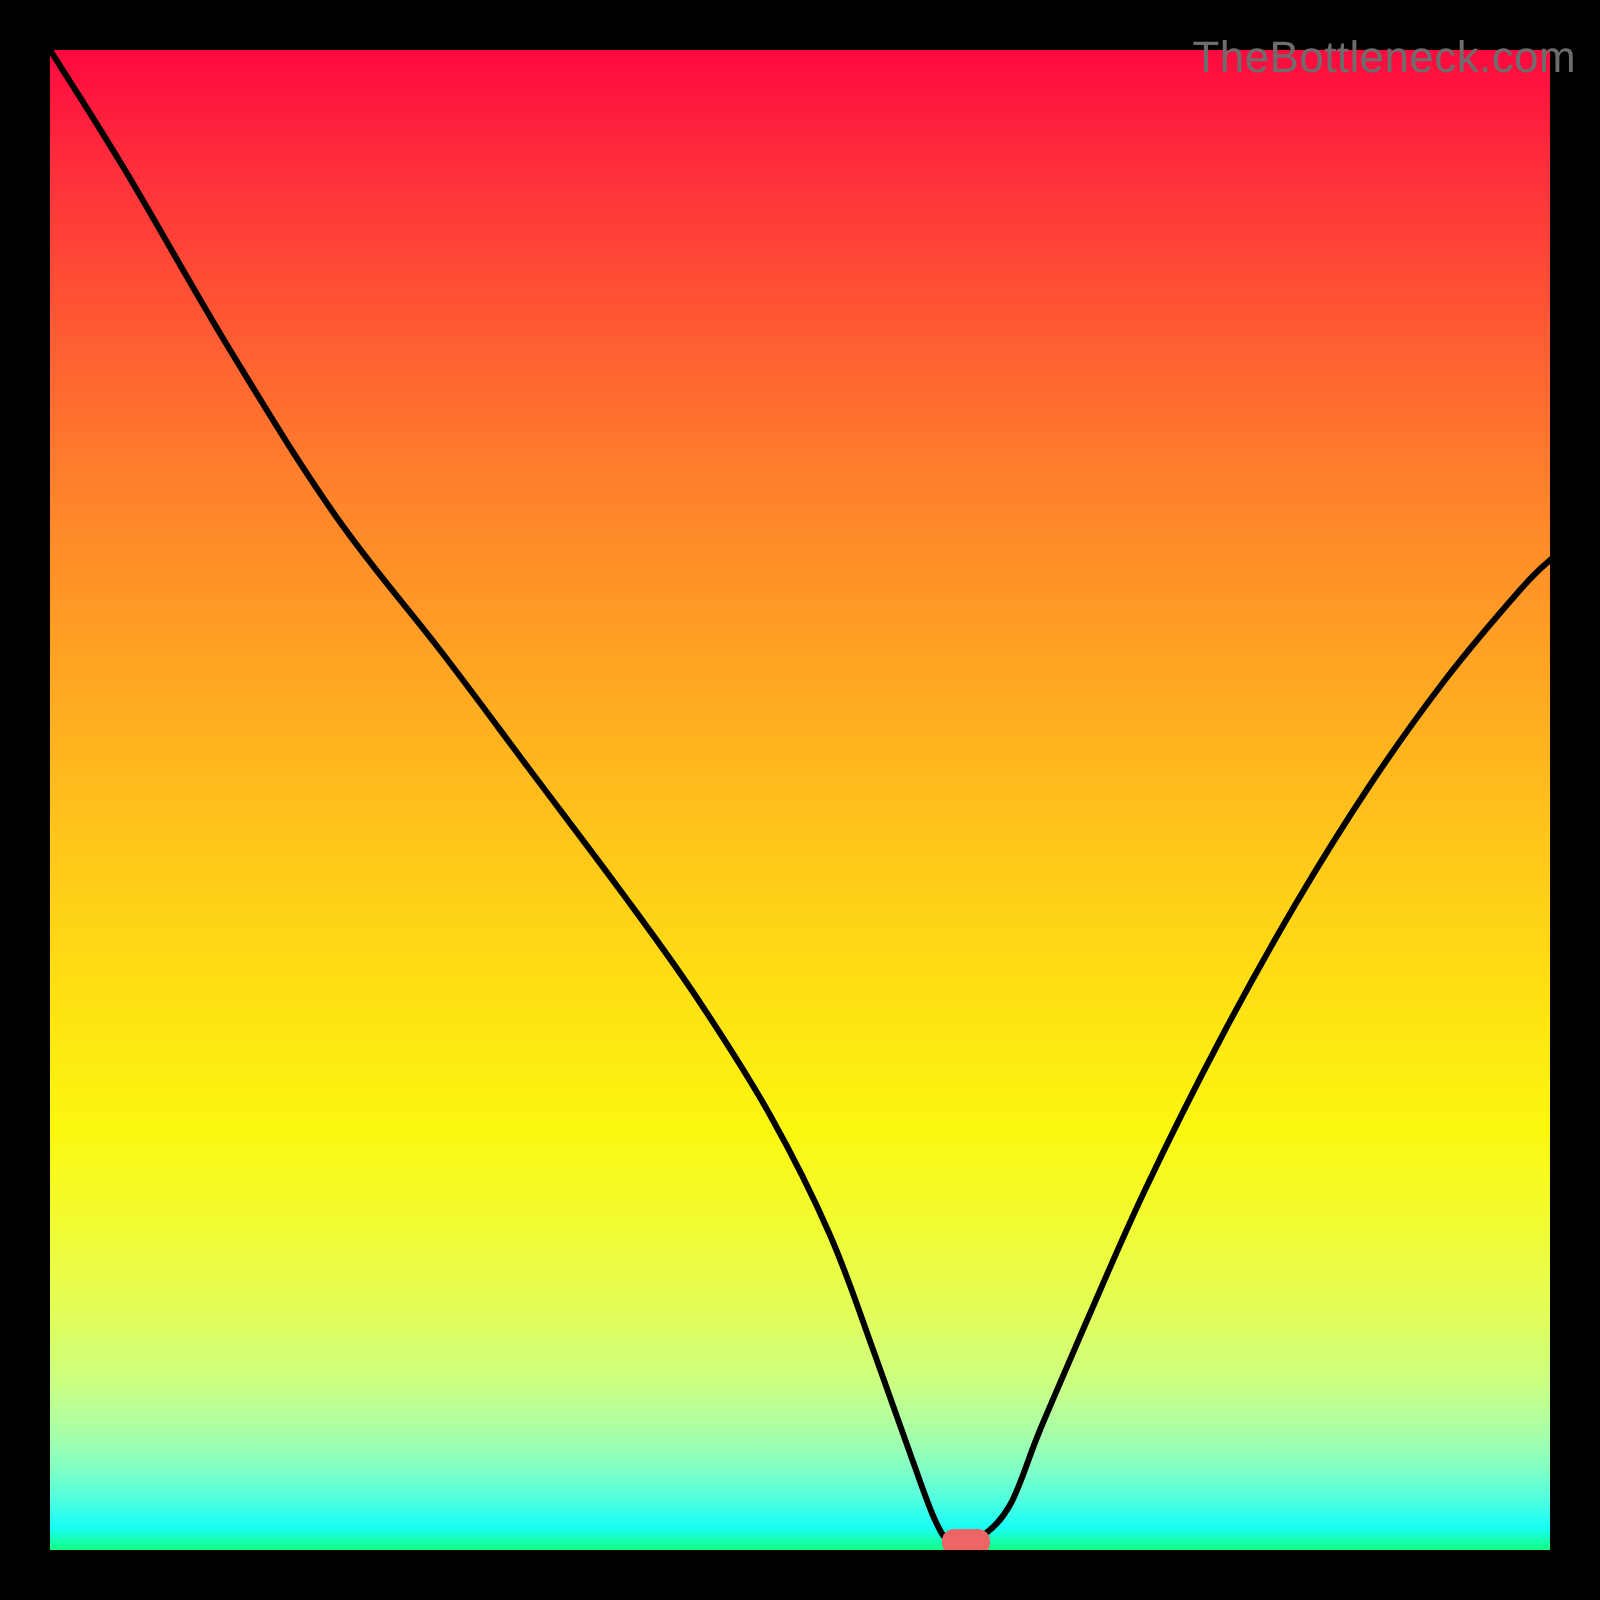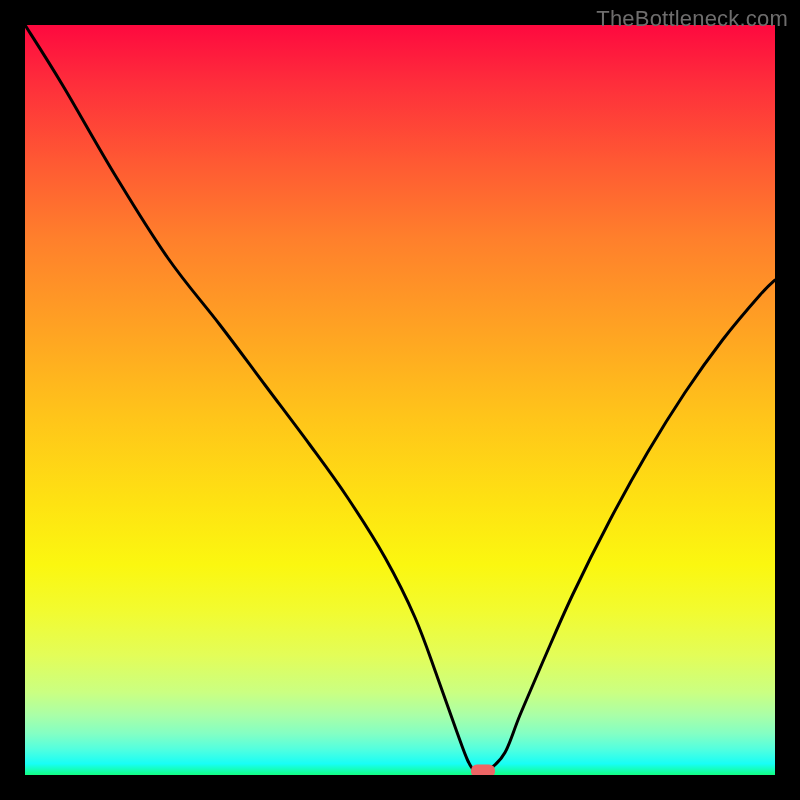--- a/index.html
+++ b/index.html
@@ -12,21 +12,21 @@
     font-family: Arial, Helvetica, sans-serif;
   }
   .container {
     position: relative;
     width: 800px;
     height: 800px;
     background: #000000;
   }
   .watermark {
     position: absolute;
-    top: 6px;
+    top: 16px;
     right: 12px;
     color: #6e6d6d;
     font-size: 22px;
     font-weight: 500;
     letter-spacing: 0.2px;
     z-index: 20;
   }
   .plot-area {
     position: absolute;
     left: 25px;

